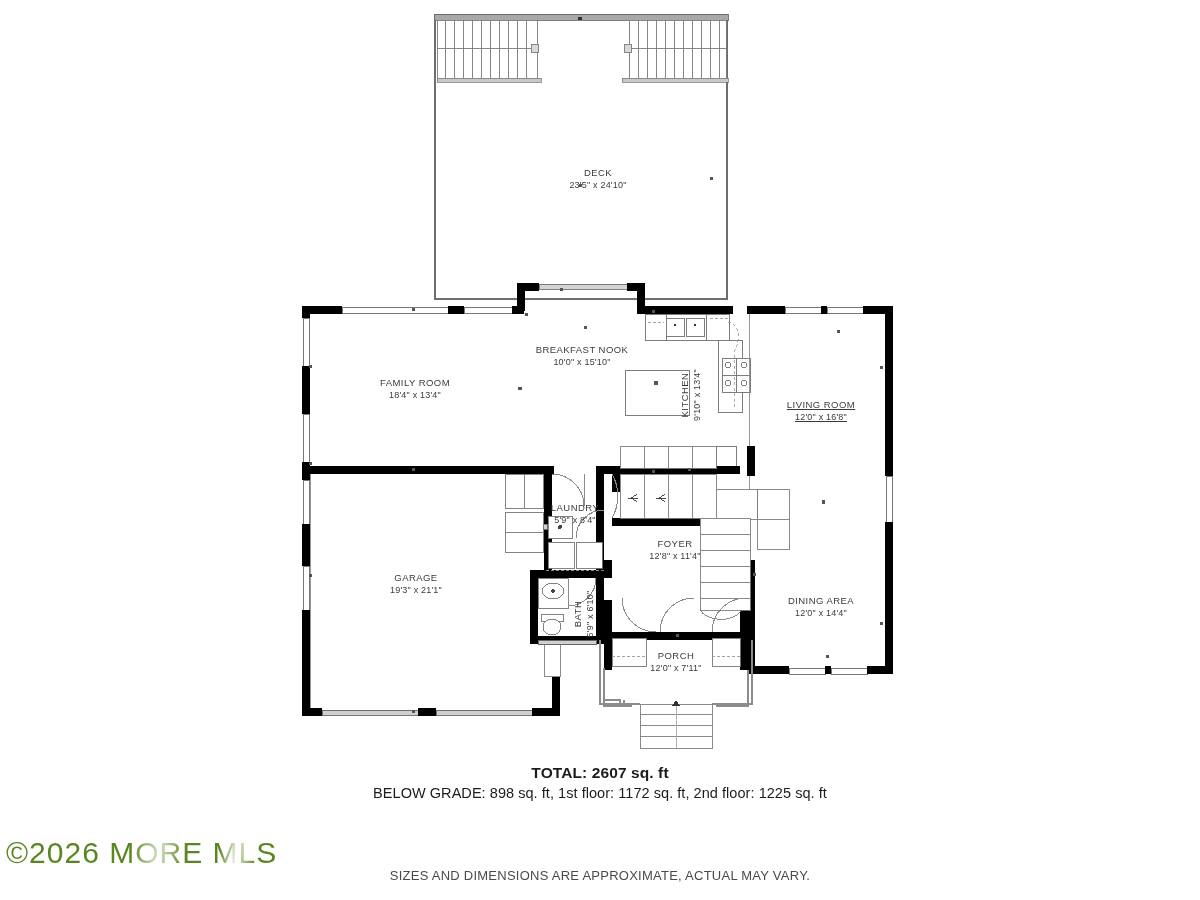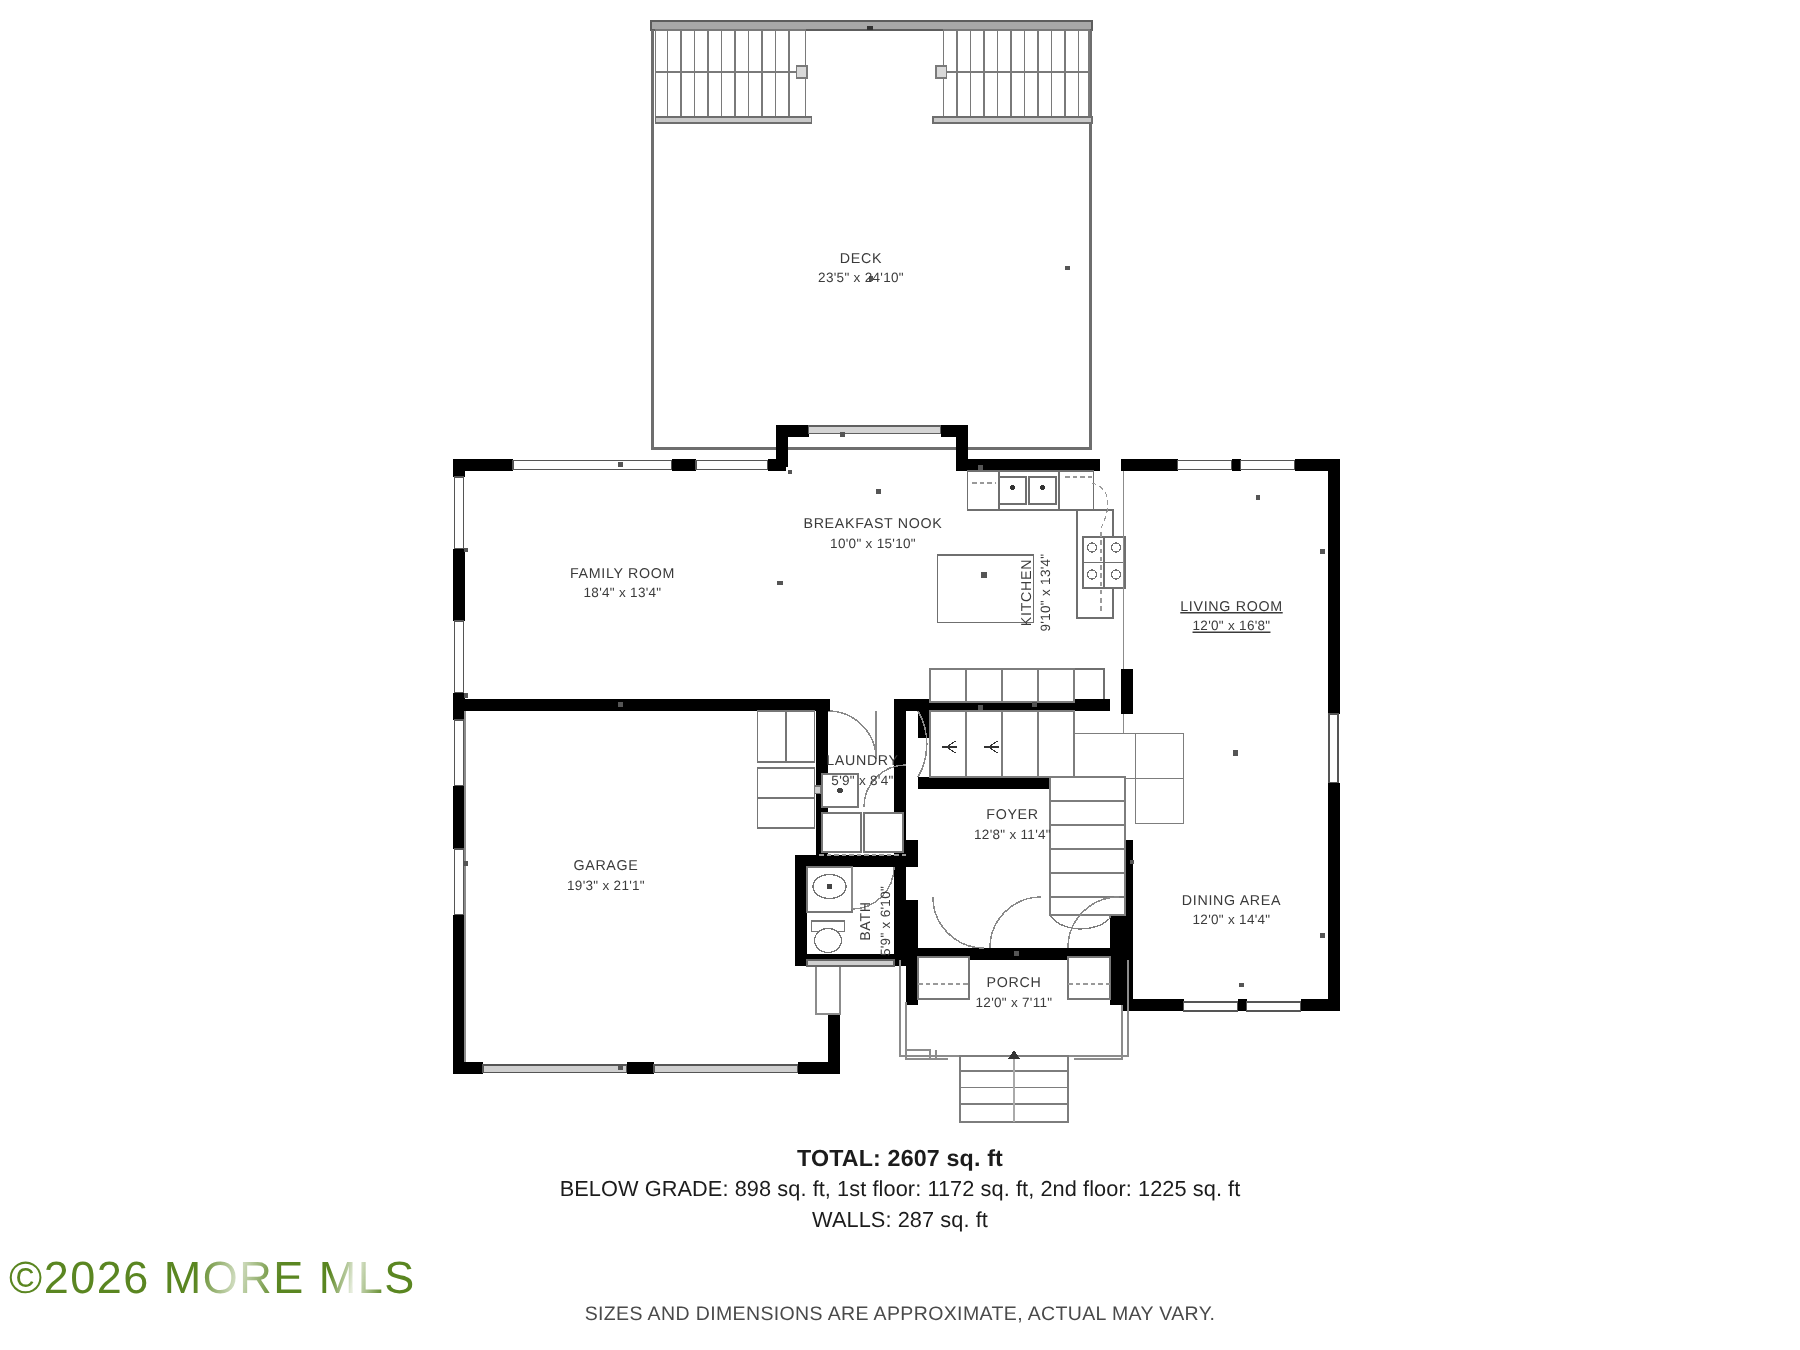--- a/index.html
+++ b/index.html
@@ -426,21 +426,21 @@
     <rect x="688" y="468" width="3" height="3"></rect>
     <rect x="652" y="470" width="3" height="3"></rect>
     <rect x="468" y="644" width="0" height="0"></rect>
     <rect x="676" y="634" width="3" height="3"></rect>
     <rect x="753" y="573" width="3" height="3"></rect>
     <rect x="753" y="440" width="0" height="0"></rect>
   </g>
 
 </svg>
 
-<div class="room-label" style="left:504px; top:166px; width:140px;">
+<div class="room-label" style="left:528px; top:166px; width:140px;">
   <span class="rl-name">DECK</span>
   <span class="rl-dims">23'5" x 24'10"</span>
 </div>
 
 <div class="room-label" style="left:511px; top:343px; width:142px;">
   <span class="rl-name">BREAKFAST NOOK</span>
   <span class="rl-dims">10'0" x 15'10"</span>
 </div>
 
 <div class="room-label" style="left:344px; top:376px; width:142px;">
@@ -461,21 +461,21 @@
 <div class="room-label" style="left:504px; top:501px; width:142px;">
   <span class="rl-name">LAUNDRY</span>
   <span class="rl-dims">5'9" x 8'4"</span>
 </div>
 
 <div class="room-label" style="left:604px; top:537px; width:142px;">
   <span class="rl-name">FOYER</span>
   <span class="rl-dims">12'8" x 11'4"</span>
 </div>
 
-<div class="room-label" style="left:333px; top:571px; width:142px;">
+<div class="room-label" style="left:345px; top:571px; width:142px;">
   <span class="rl-name">GARAGE</span>
   <span class="rl-dims">19'3" x 21'1"</span>
 </div>
 
 <div class="room-label" style="left:750px; top:578px; width:142px;margin-top:16px;">
   <span class="rl-name">DINING AREA</span>
   <span class="rl-dims">12'0" x 14'4"</span>
 </div>
 
 <div class="room-label rotated" style="left:513px; top:601px; width:142px;">
@@ -484,18 +484,17 @@
 </div>
 
 <div class="room-label" style="left:605px; top:649px; width:142px;">
   <span class="rl-name">PORCH</span>
   <span class="rl-dims">12'0" x 7'11"</span>
 </div>
 
 <div class="summary">
   <div class="s-total">TOTAL: 2607 sq. ft</div>
   <div class="s-line">BELOW GRADE: 898 sq. ft, 1st floor: 1172 sq. ft, 2nd floor: 1225 sq. ft</div>
-  <div class="s-line">WALLS: 287 sq. ft</div>
 </div>
 
 <div class="disclaimer">SIZES AND DIMENSIONS ARE APPROXIMATE, ACTUAL MAY VARY.</div>
 
 <div class="watermark">©2026 MORE MLS</div>
 
 </body></html>

